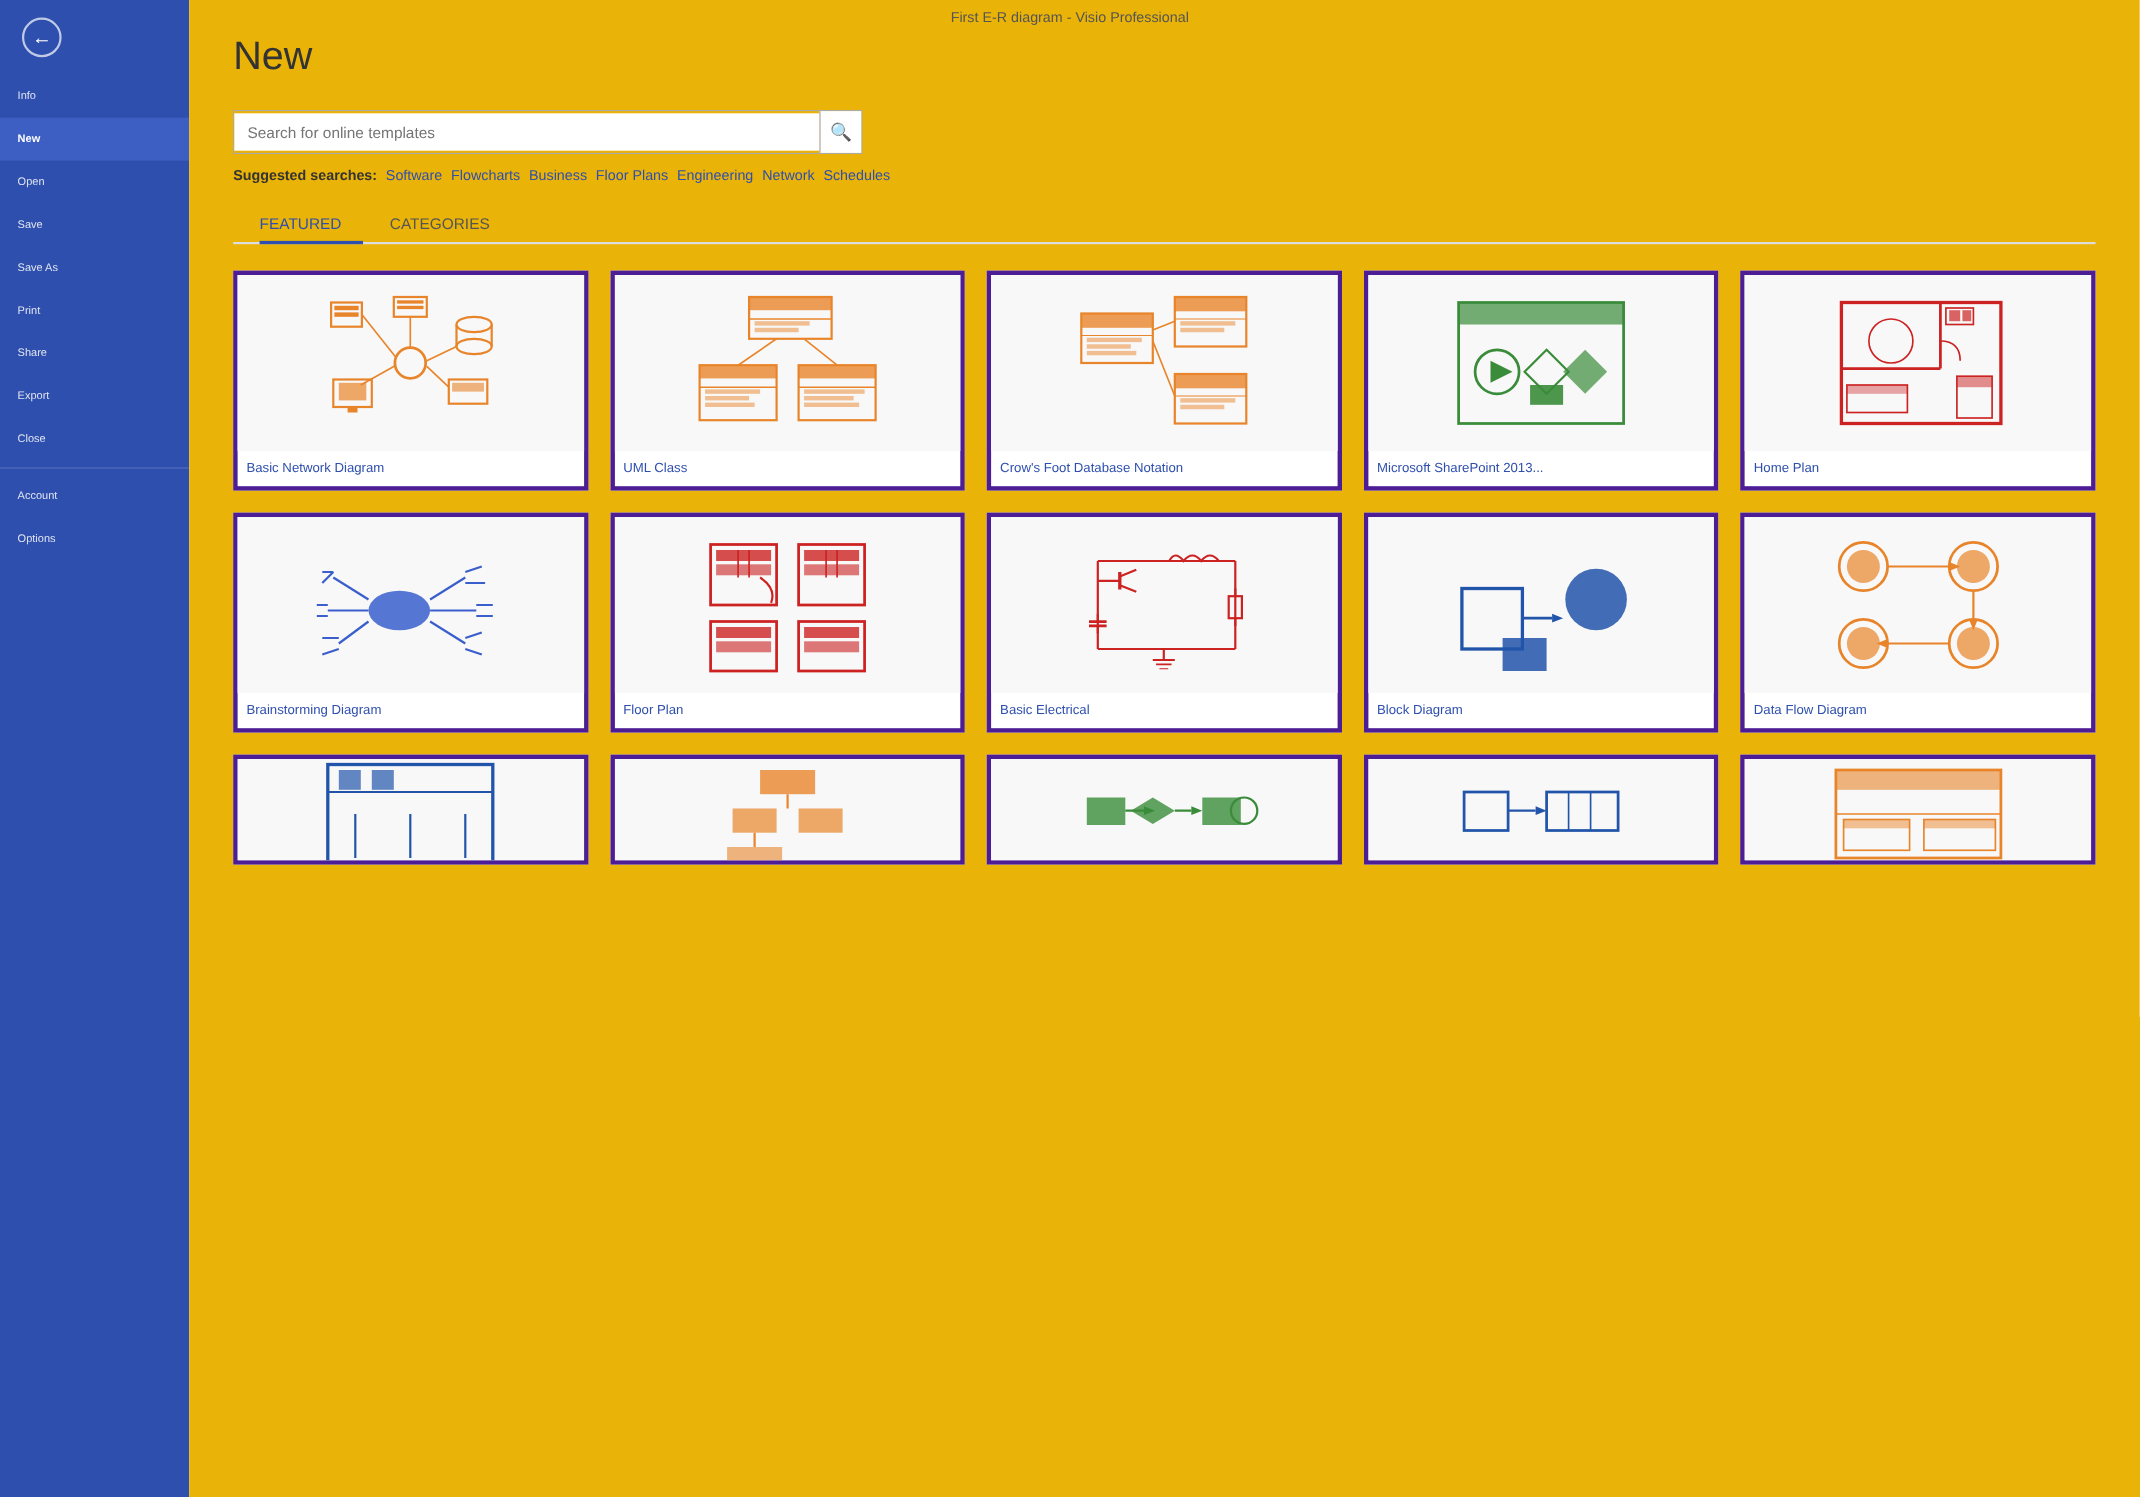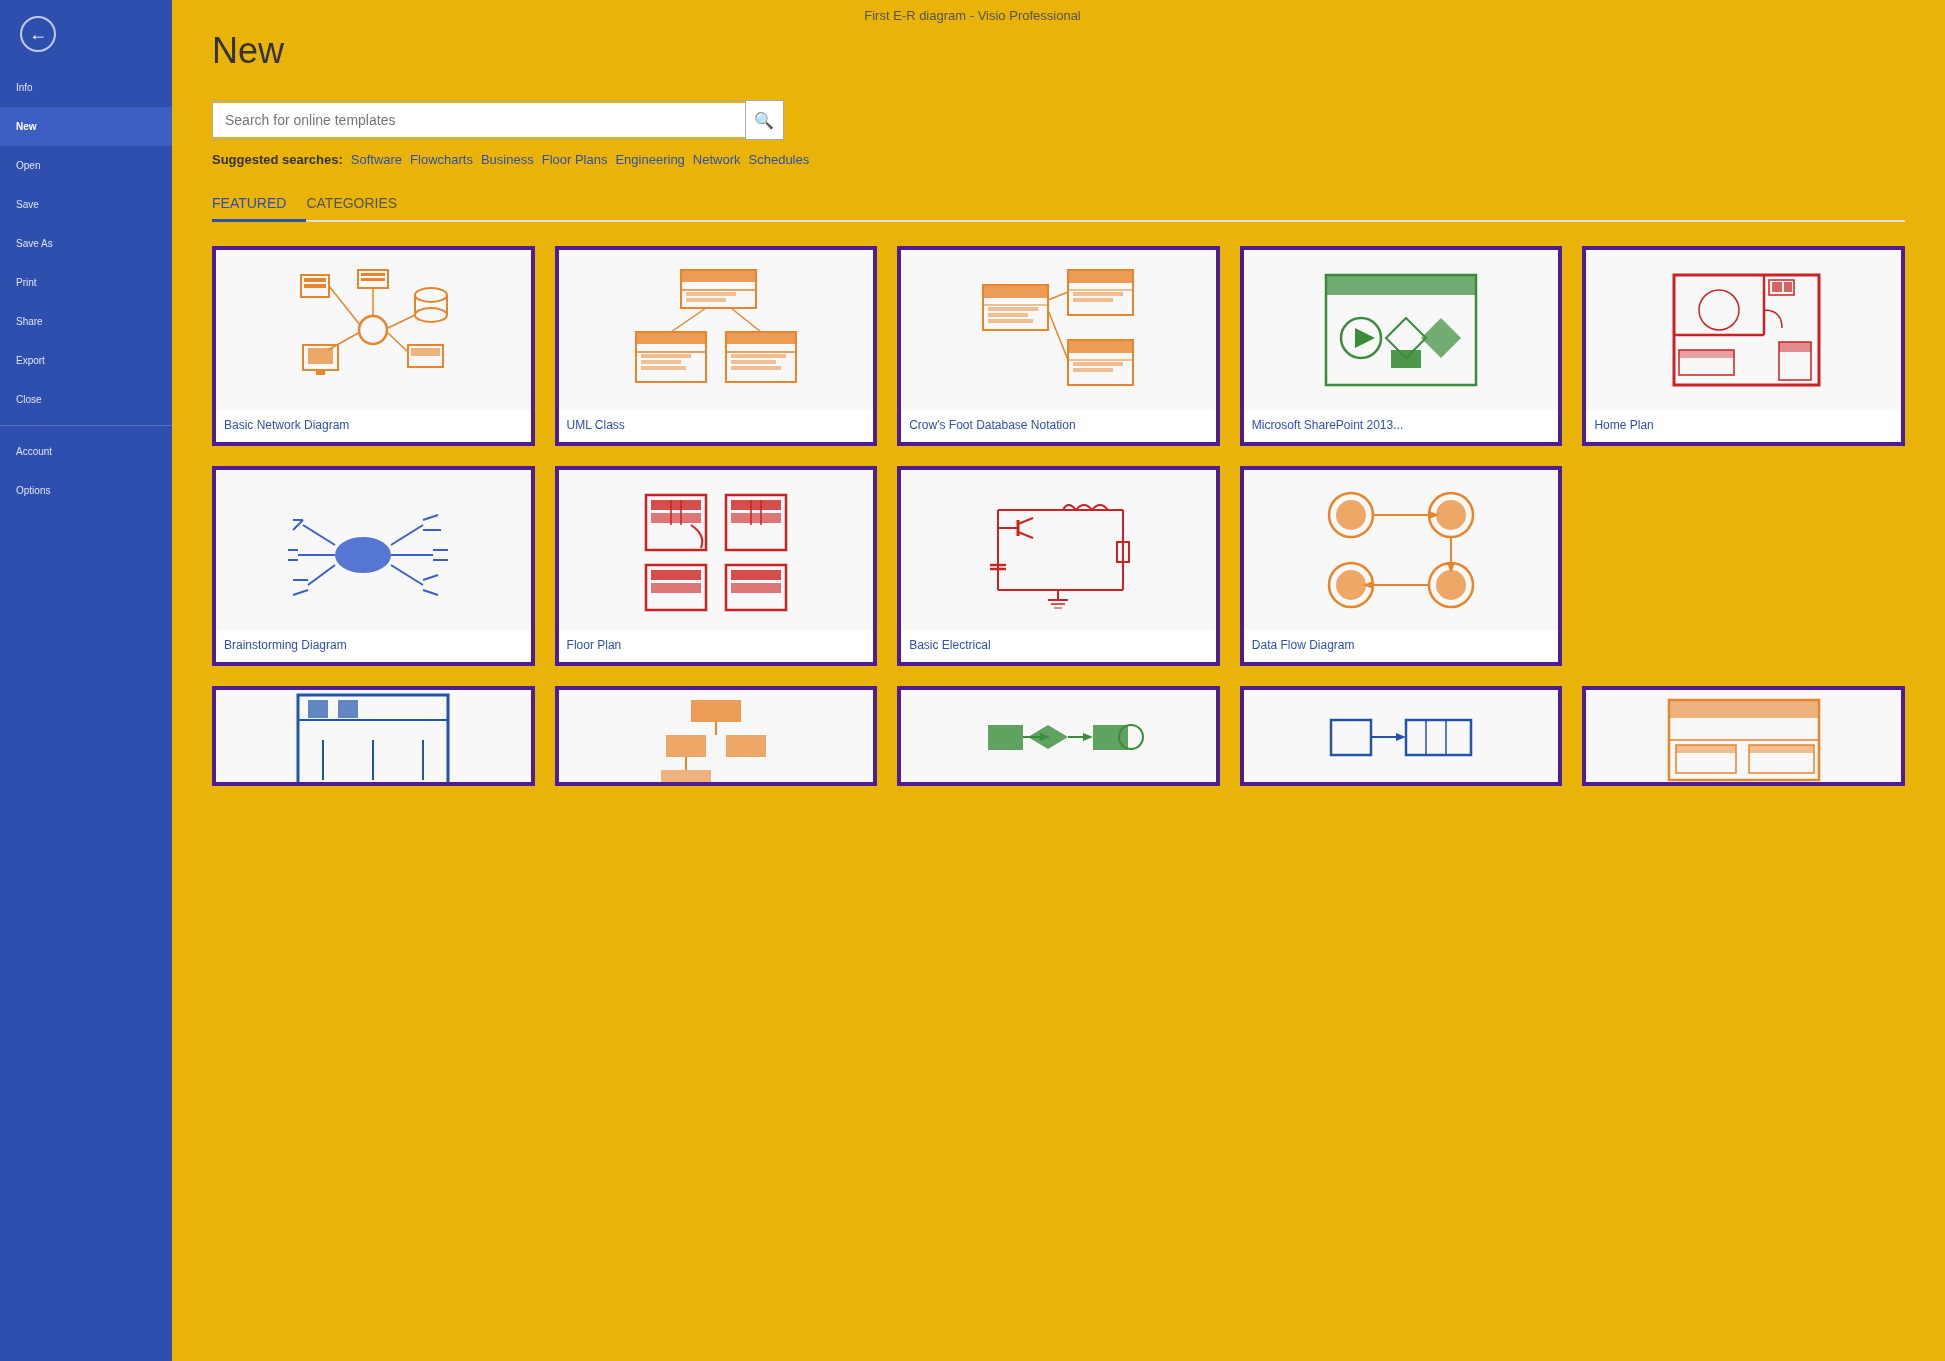--- a/index.html
+++ b/index.html
@@ -122,20 +122,21 @@
       margin-bottom: 24px;
     }
     .tab {
       padding: 8px 20px 8px 0;
       font-size: 14px;
       cursor: pointer;
       color: #555;
       border-bottom: 3px solid transparent;
       margin-bottom: -2px;
       font-weight: 500;
+      margin-left: 24px;
     }
     .tab.active {
       color: #2E4FAD;
       border-bottom: 3px solid #2E4FAD;
     }
 
     
     .template-grid {
       display: grid;
       grid-template-columns: repeat(5, 1fr);
@@ -475,20 +476,36 @@
 
           <line x1="90" y1="110" x2="90" y2="120" stroke="#cc2222" stroke-width="2"></line>
           <line x1="80" y1="120" x2="100" y2="120" stroke="#cc2222" stroke-width="2"></line>
           <line x1="83" y1="124" x2="97" y2="124" stroke="#cc2222" stroke-width="1.5"></line>
           <line x1="86" y1="128" x2="94" y2="128" stroke="#cc2222" stroke-width="1"></line>
         </svg>
       </div>
       <div class="template-name">Basic Electrical</div>
     </div>
 
+    <div class="template-card">
+      <div class="template-thumb">
+        <svg width="180" height="140" viewBox="0 0 180 140">
+
+          <rect x="18" y="55" width="55" height="55" fill="none" stroke="#2255aa" stroke-width="3"></rect>
+
+          <line x1="73" y1="82" x2="100" y2="82" stroke="#2255aa" stroke-width="2.5"></line>
+          <polygon points="100,78 110,82 100,86" fill="#2255aa"></polygon>
+
+          <circle cx="140" cy="65" r="28" fill="#2255aa" opacity="0.85"></circle>
+
+          <rect x="55" y="100" width="40" height="30" fill="#2255aa" opacity="0.85"></rect>
+        </svg>
+      </div>
+      <div class="template-name">Block Diagram</div>
+    </div>
 
     <div class="template-card">
       <div class="template-thumb">
         <svg width="180" height="140" viewBox="0 0 180 140">
 
           <circle cx="40" cy="35" r="22" fill="none" stroke="#E8842A" stroke-width="2.5"></circle>
           <circle cx="40" cy="35" r="15" fill="#E8842A" opacity="0.7"></circle>
 
           <circle cx="140" cy="35" r="22" fill="none" stroke="#E8842A" stroke-width="2.5"></circle>
           <circle cx="140" cy="35" r="15" fill="#E8842A" opacity="0.7"></circle>

